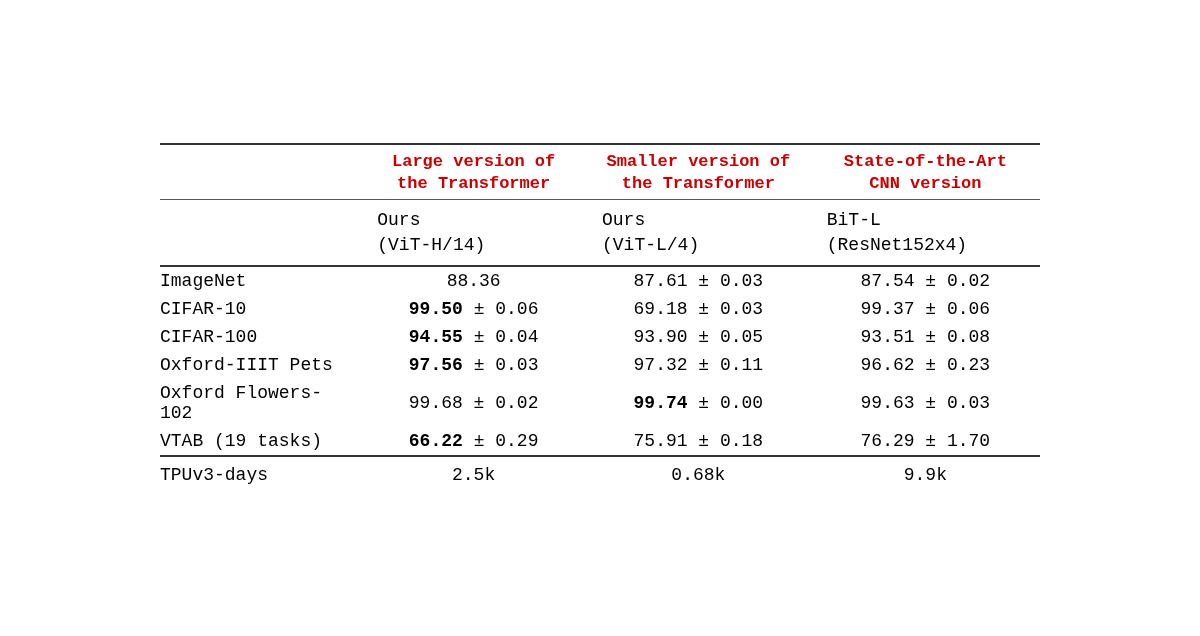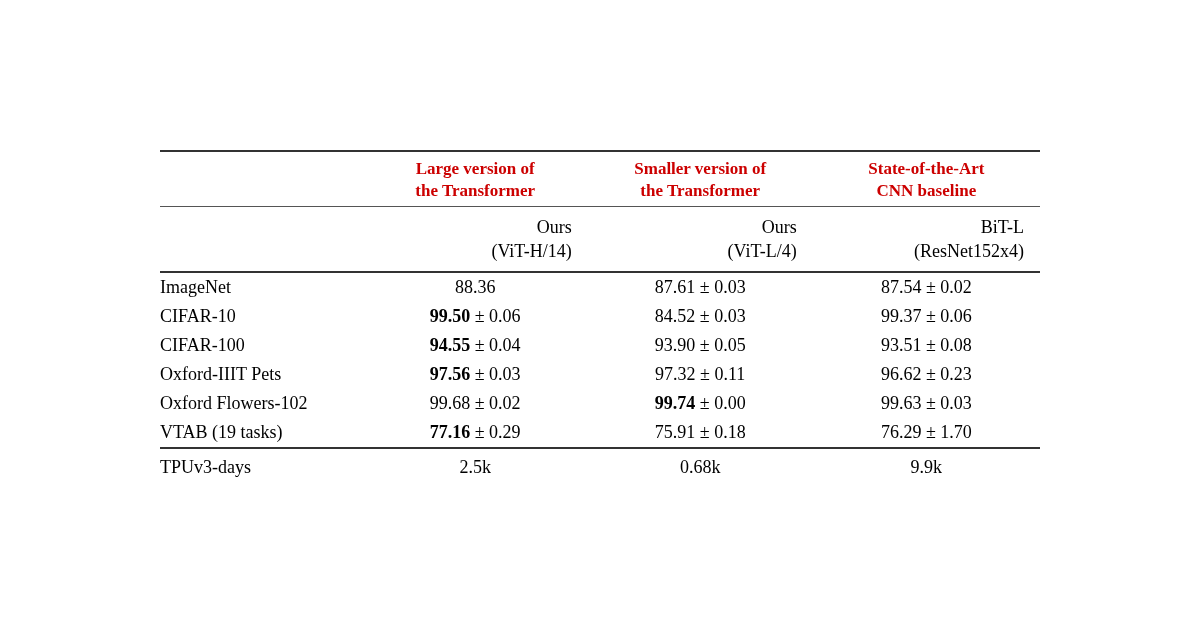--- a/index.html
+++ b/index.html
@@ -15,20 +15,21 @@
       justify-content: center;
       align-items: center;
       width: 1200px;
       height: 636px;
       overflow: hidden;
     }
 
     .table-container {
       width: 960px;
       padding: 20px 40px;
+      font-family: Liberation Mono, monospace;
     }
 
     table {
       width: 100%;
       border-collapse: collapse;
       font-size: 18px;
     }
 
     .header-row-top th {
       text-align: center;
@@ -50,21 +51,21 @@
 
     .thick-border-bottom {
       border-bottom: 2.5px solid #333;
     }
 
     .thin-border-bottom {
       border-bottom: 1.5px solid #555;
     }
 
     .header-row-sub th {
-      text-align: right;
+      text-align: left;
       font-weight: normal;
       font-size: 18px;
       padding: 8px 16px 8px 16px;
       vertical-align: middle;
       line-height: 1.35;
     }
 
     .header-row-sub th:first-child {
       text-align: left;
     }
@@ -114,21 +115,21 @@
         <th class="col-data">
           <span>Large version of</span><br>
           <span>the Transformer</span>
         </th>
         <th class="col-data">
           <span>Smaller version of</span><br>
           <span>the Transformer</span>
         </th>
         <th class="col-data">
           <span>State-of-the-Art</span><br>
-          <span>CNN baseline</span>
+          <span>CNN version</span>
         </th>
       </tr>
 
       <tr class="header-row-sub thick-border-bottom">
         <th class="col-label"></th>
         <th class="col-data">
           <span>Ours</span><br>
           <span>(ViT-H/14)</span>
         </th>
         <th class="col-data">
@@ -144,21 +145,21 @@
     <tbody id="table-body">
     <tr class="data-row">
           <td>ImageNet</td>
           <td>88.36</td>
           <td>87.61 ± 0.03</td>
           <td>87.54 ± 0.02</td>
         </tr>
         <tr class="data-row">
           <td>CIFAR-10</td>
           <td><strong>99.50</strong> ± 0.06</td>
-          <td>84.52 ± 0.03</td>
+          <td>69.18 ± 0.03</td>
           <td>99.37 ± 0.06</td>
         </tr>
         <tr class="data-row">
           <td>CIFAR-100</td>
           <td><strong>94.55</strong> ± 0.04</td>
           <td>93.90 ± 0.05</td>
           <td>93.51 ± 0.08</td>
         </tr>
         <tr class="data-row">
           <td>Oxford-IIIT Pets</td>
@@ -167,21 +168,21 @@
           <td>96.62 ± 0.23</td>
         </tr>
         <tr class="data-row">
           <td>Oxford Flowers-102</td>
           <td>99.68 ± 0.02</td>
           <td><strong>99.74</strong> ± 0.00</td>
           <td>99.63 ± 0.03</td>
         </tr>
         <tr class="data-row thick-border-bottom">
           <td>VTAB (19 tasks)</td>
-          <td><strong>77.16</strong> ± 0.29</td>
+          <td><strong>66.22</strong> ± 0.29</td>
           <td>75.91 ± 0.18</td>
           <td>76.29 ± 1.70</td>
         </tr>
         <tr class="tpu-row">
           <td>TPUv3-days</td>
           <td>2.5k</td>
           <td>0.68k</td>
           <td>9.9k</td>
         </tr>
       </tbody>

